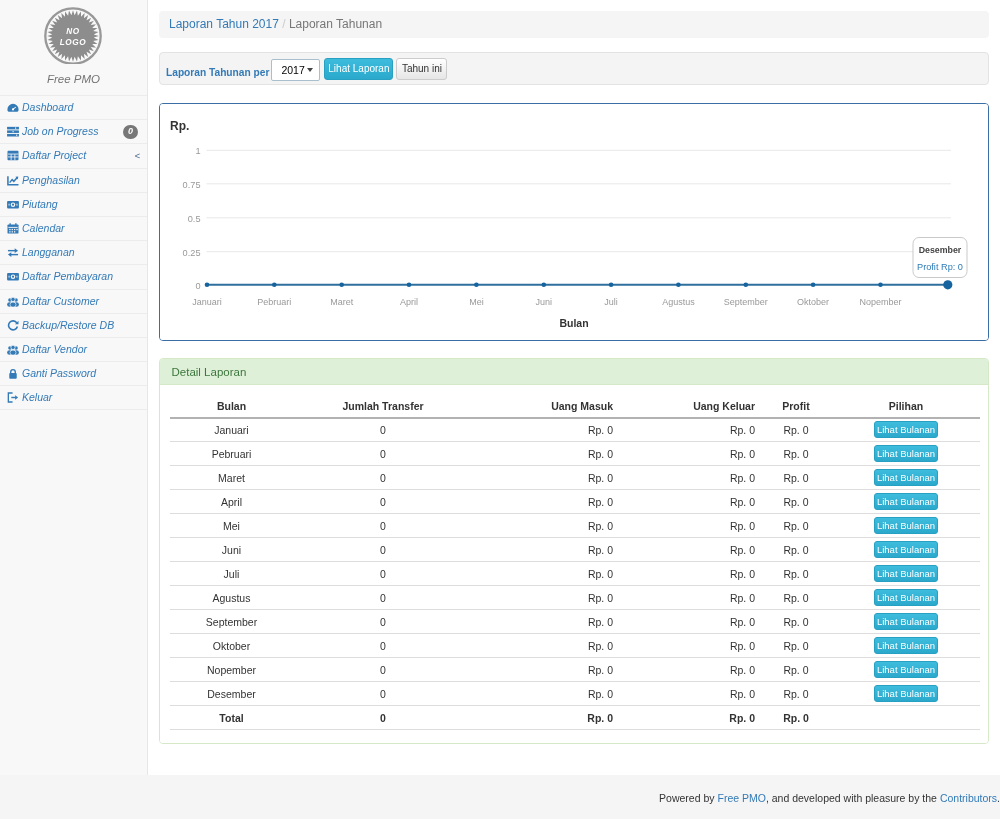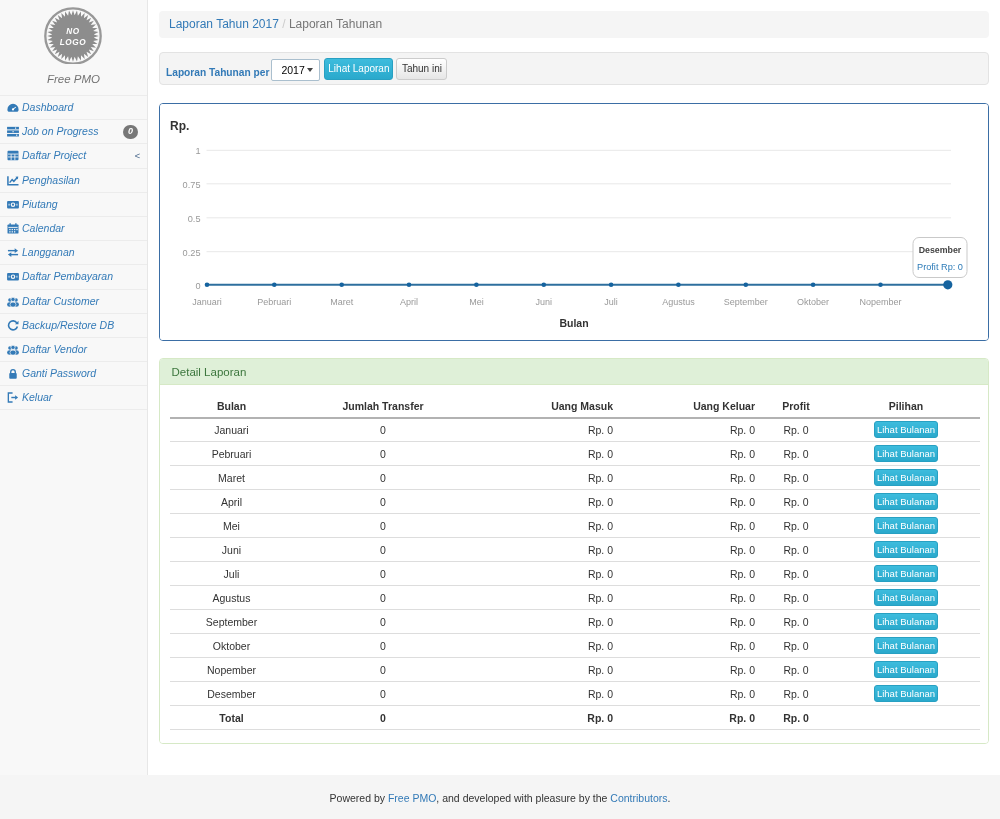--- a/index.html
+++ b/index.html
@@ -32,21 +32,21 @@
 table.rpt { border-collapse:collapse; width:810px; font-size:10.5px; color:#333; table-layout:fixed; }
 table.rpt th { font-weight:bold; height:23px; border-bottom:2px solid #b2b2b2; padding:0 5px; }
 table.rpt td { height:24px; border-bottom:1px solid #ddd; padding:0 5px; }
 table.rpt .c1 { width:123px; text-align:center; }
 table.rpt .c2 { width:180px; text-align:center; }
 table.rpt .c3 { width:145px; text-align:right; }
 table.rpt .c4 { width:142px; text-align:right; }
 table.rpt .c5 { width:72px;  text-align:center; }
 table.rpt .c6 { width:148px; text-align:center; }
 .btn-xs { display:inline-block; width:64px; height:17px; line-height:15px; font-size:9.5px; color:#fff; background:linear-gradient(#3dbcdd,#2aa9cc); border:1px solid #28a0c2; border-radius:3px; }
-#footer { position:absolute; left:0; top:775px; width:1000px; height:44px; background:#f5f5f5; text-align:center; font-size:10.5px; color:#333; line-height:47px; }
+#footer { position:absolute; left:0; top:775px; width:1000px; height:44px; background:#f5f5f5; text-align:right; font-size:10.5px; color:#333; line-height:47px; }
 #footer a { color:#337ab7; text-decoration:none; }
 </style>
 </head>
 <body>
 <div id="sidebar">
   <div id="logo">
     <svg width="147" height="64" viewBox="0 0 147 64">
       <circle cx="73" cy="36" r="27.7" fill="none" stroke="#989898" stroke-width="2.3"></circle>
       <path d="M73.0,10.2 74.6,15.3 77.0,10.5 77.9,15.8 81.0,11.5 81.0,16.8 84.7,13.0 83.9,18.3 88.2,15.1 86.5,20.2 91.2,17.8 88.8,22.5 93.9,20.8 90.7,25.1 96.0,24.3 92.2,28.0 97.5,28.0 93.2,31.1 98.5,32.0 93.7,34.4 98.8,36.0 93.7,37.6 98.5,40.0 93.2,40.9 97.5,44.0 92.2,44.0 96.0,47.7 90.7,46.9 93.9,51.2 88.8,49.5 91.2,54.2 86.5,51.8 88.2,56.9 83.9,53.7 84.7,59.0 81.0,55.2 81.0,60.5 77.9,56.2 77.0,61.5 74.6,56.7 73.0,61.8 71.4,56.7 69.0,61.5 68.1,56.2 65.0,60.5 65.0,55.2 61.3,59.0 62.1,53.7 57.8,56.9 59.5,51.8 54.8,54.2 57.2,49.5 52.1,51.2 55.3,46.9 50.0,47.7 53.8,44.0 48.5,44.0 52.8,40.9 47.5,40.0 52.3,37.6 47.2,36.0 52.3,34.4 47.5,32.0 52.8,31.1 48.5,28.0 53.8,28.0 50.0,24.3 55.3,25.1 52.1,20.8 57.2,22.5 54.8,17.8 59.5,20.2 57.8,15.1 62.1,18.3 61.3,13.0 65.0,16.8 65.0,11.5 68.1,15.8 69.0,10.5 71.4,15.3Z" fill="#8d8d8d"></path>
       <text x="73" y="34" font-size="8.2" font-weight="bold" fill="#fff" text-anchor="middle" letter-spacing="0.6">NO</text>

